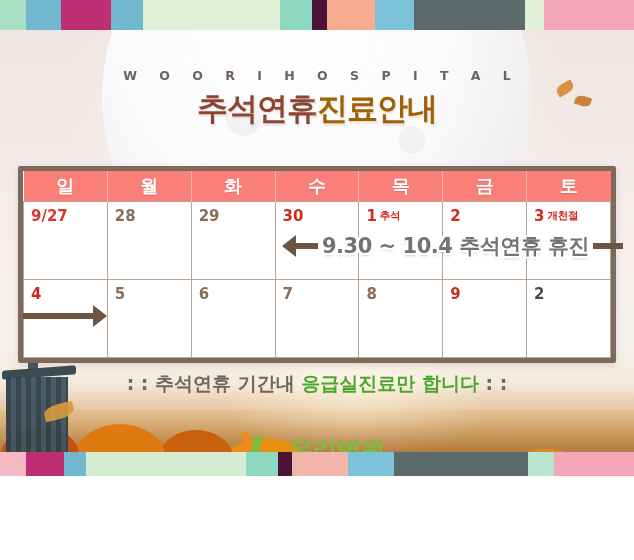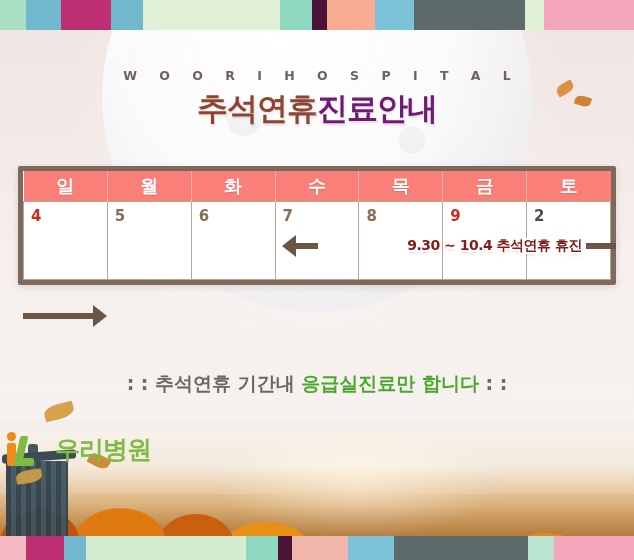--- a/index.html
+++ b/index.html
@@ -7,21 +7,21 @@
   html, body {
     width: 634px;
     height: 560px;
     overflow: hidden;
     font-family: "DejaVu Sans", "Liberation Sans", sans-serif;
   }
 
   #poster {
     position: relative;
     width: 634px;
-    height: 560px;
+    height: 476px;
     background: #f4eeec;
     overflow: hidden;
   }
 
   
   .sky {
     position: absolute;
     left: 0; top: 0; right: 0;
     height: 420px;
     background:
@@ -92,21 +92,21 @@
   .title span {
     font-size: 31px;
     font-weight: 900;
     letter-spacing: -1px;
     text-shadow:
       0 0 9px rgba(255,255,255,.95),
       0 0 16px rgba(255,255,255,.85),
       1px 2px 2px rgba(120,90,80,.28);
   }
   .t1 { color: #8d4433; }
-  .t2 { color: #701a75; }
+  .t2 { color: #a16207; }
 
   
   .leaf {
     position: absolute;
     border-radius: 50% 8% 50% 8%;
     z-index: 5;
     opacity: .92;
   }
 
   
@@ -184,23 +184,23 @@
   }
   .bar-left {
     height: 6px;
     width: 22px;
     background: #6b5646;
     flex: none;
   }
   .banner-text {
     flex: 1;
     text-align: right;
-    font-size: 14px;
+    font-size: 21px;
     font-weight: 900;
-    color: #7f1d1d;
+    color: #737373;
     letter-spacing: -.5px;
     white-space: nowrap;
     text-shadow:
       -2px 0 #fff, 2px 0 #fff, 0 -2px #fff, 0 2px #fff,
       -2px -2px #fff, 2px -2px #fff, -2px 2px #fff, 2px 2px #fff,
       0 3px 3px rgba(160,90,40,.3);
     padding: 0 4px;
   }
   .bar-right {
     height: 6px; width: 30px;
@@ -257,21 +257,21 @@
     color: #4d4845;
     z-index: 5;
     white-space: nowrap;
   }
 
   
   .logo {
     position: absolute;
     top: 432px; left: 0; right: 16px;
     display: flex;
-    justify-content: flex-start;
+    justify-content: center;
     align-items: center;
     gap: 21px;
     z-index: 5;
   }
   .logomark { position: relative; width: 34px; height: 34px; }
   .logomark .dot {
     position: absolute; left: 7px; top: 0;
     width: 9px; height: 9px; border-radius: 50%;
     background: #f08a1d;
   }
@@ -428,20 +428,29 @@
             <th>월</th>
             <th>화</th>
             <th>수</th>
             <th>목</th>
             <th>금</th>
             <th>토</th>
           </tr>
       </thead>
       <tbody id="calBody">
           <tr>
+            <td><span class="num sun">9/27</span></td>
+            <td><span class="num wk">28</span></td>
+            <td><span class="num wk">29</span></td>
+            <td class="off"><span class="num hol">30</span></td>
+            <td class="off"><span class="num hol">1</span><span class="tag">추석</span></td>
+            <td class="off"><span class="num hol">2</span></td>
+            <td class="off"><span class="num hol">3</span><span class="tag">개천절</span></td>
+          </tr>
+          <tr>
             <td class="off"><span class="num hol">4</span></td>
             <td><span class="num wk">5</span></td>
             <td><span class="num wk">6</span></td>
             <td><span class="num wk">7</span></td>
             <td><span class="num wk">8</span></td>
             <td><span class="num hol">9</span></td>
             <td><span class="num sat">2</span></td>
           </tr>
         </tbody>
     </table>

